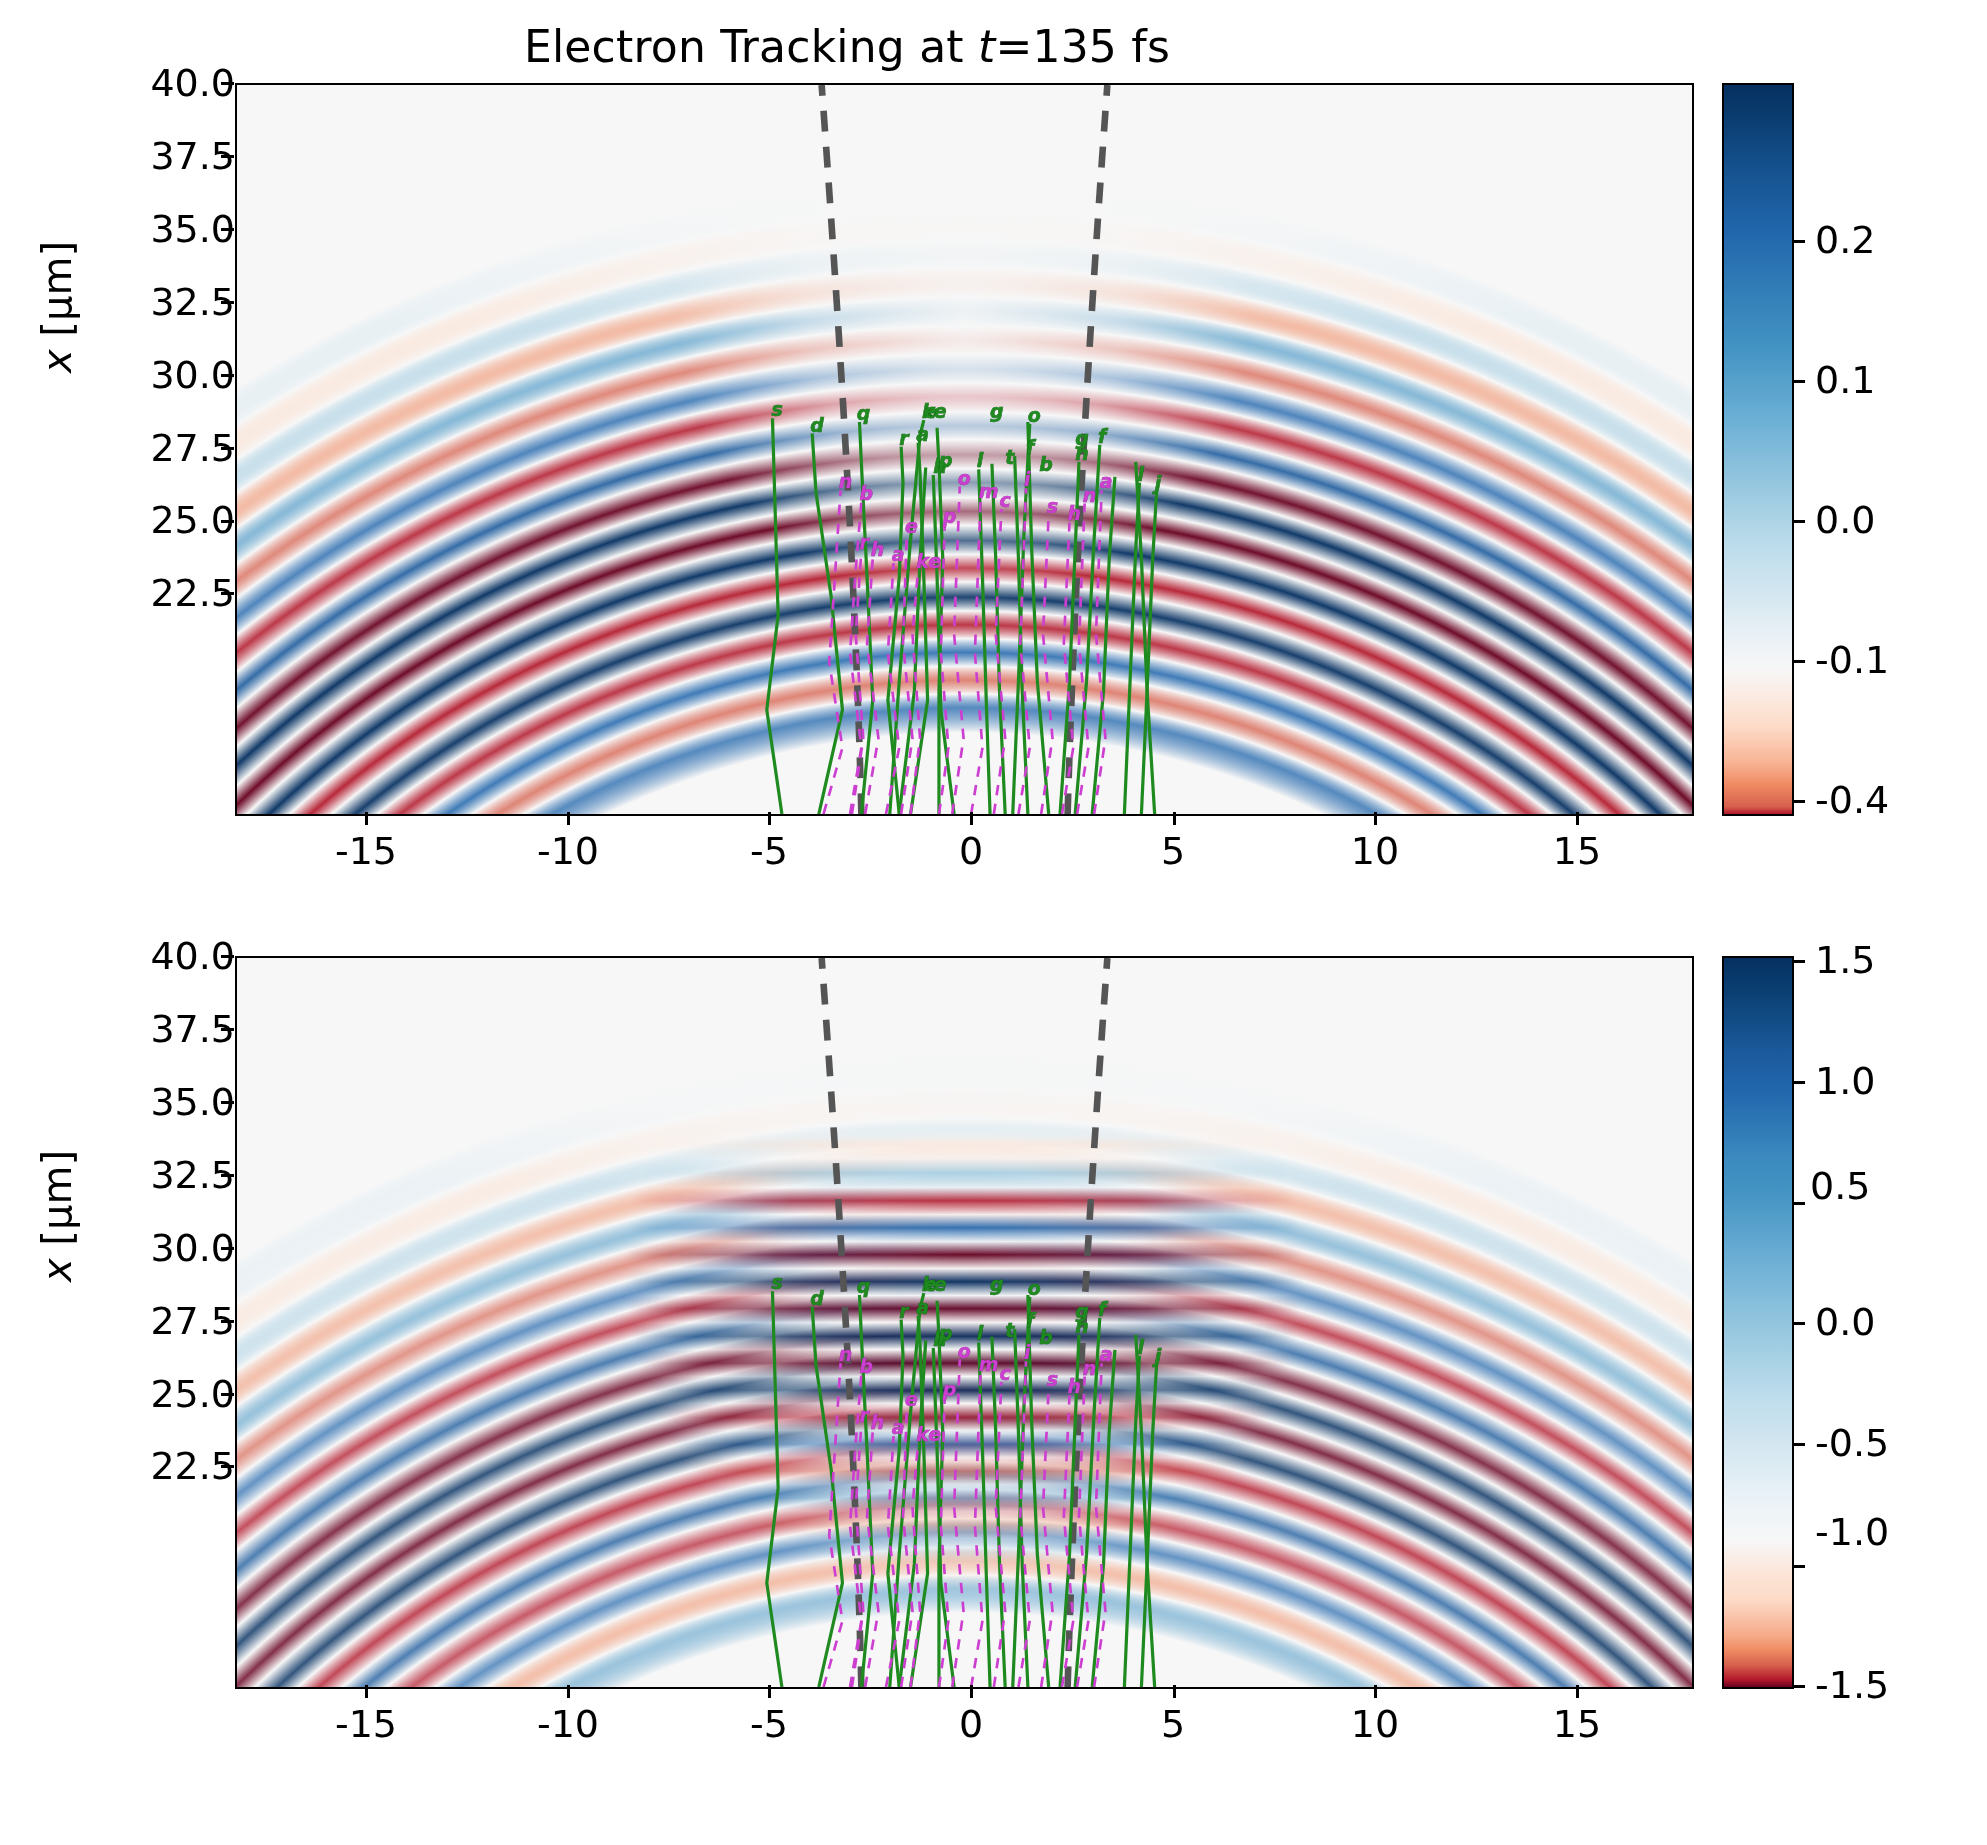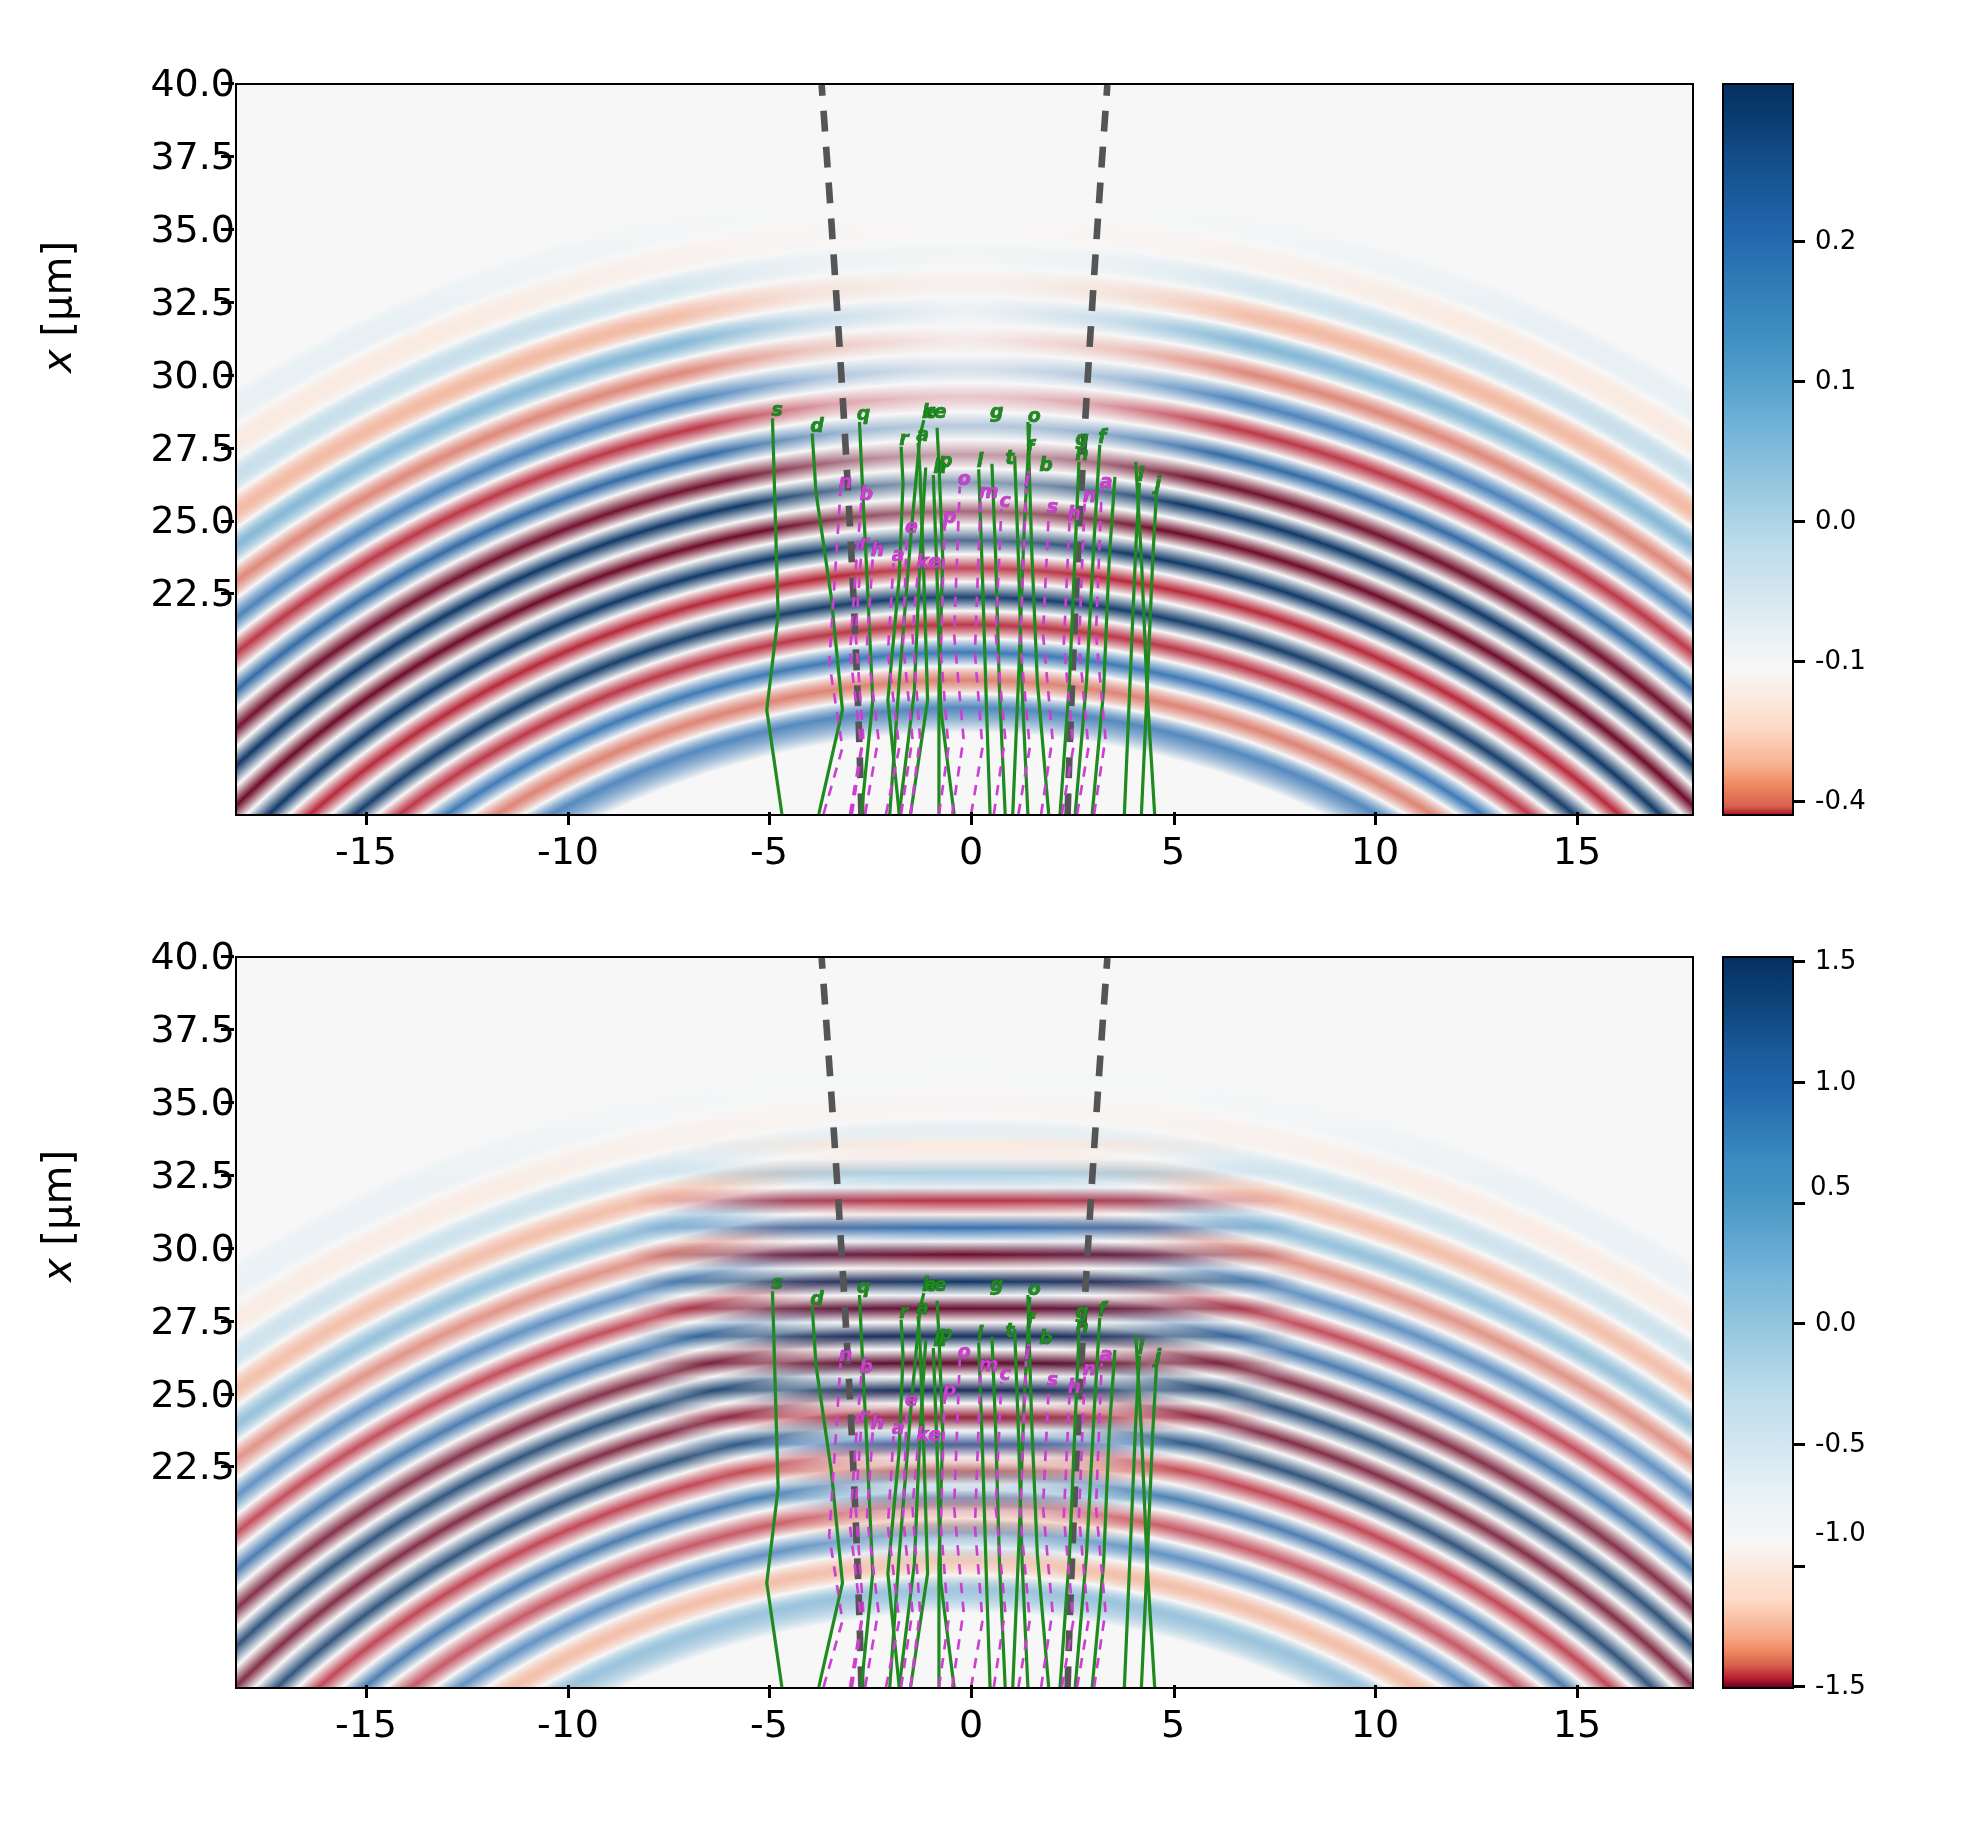--- a/index.html
+++ b/index.html
@@ -36,36 +36,39 @@
   .cbar-top{background:linear-gradient(to bottom,
       #053061 0%, #0a3b6e 4%, #14508c 11%, #2166ac 20%, #3480b9 29%,
       #4393c3 36%, #6cb0d6 46%, #92c5de 54%, #bcdceb 63%, #d1e5f0 69%,
       #e7f0f5 75%, #f7f7f7 80%, #fbeae1 84%, #fddbc7 88%, #f8b394 93%,
       #ef8a62 96%, #d6604d 99%, #b2182b 100%);}
   .cbar-bot{background:linear-gradient(to bottom,
       #053061 0%, #0d4479 6%, #1b5a9c 13%, #2166ac 18%, #3d8cc0 28%,
       #4393c3 32%, #74b3d8 43%, #92c5de 50%, #bdddec 60%, #d1e5f0 66%,
       #eaf2f7 74%, #f7f7f7 80%, #fce3d5 85%, #fddbc7 88%, #f6a988 93%,
       #ef8a62 95%, #d6604d 97%, #b2182b 99%, #67001f 100%);}
-  .cbtick{position:absolute;left:100%;transform:translateY(-50%);font-size:26px;white-space:nowrap;}
+  .cbtick{position:absolute;left:100%;transform:translateY(-50%);font-size:38px;white-space:nowrap;}
   .cbtickmark{position:absolute;left:100%;width:13.2px;height:2.8px;background:#000;}
   .cblabel{position:absolute;font-size:38px;white-space:nowrap;transform-origin:center center;transform:rotate(-90deg);}
 
   
   svg.field{position:absolute;inset:0;width:100%;height:100%;display:block;}
   text.glabel{font-family:"DejaVu Sans",sans-serif;font-style:italic;font-weight:700;
     font-size:20px;fill:#1f8a1f;stroke:#0a5a0a;stroke-width:.6px;paint-order:stroke;}
   text.mlabel{font-family:"DejaVu Sans",sans-serif;font-style:italic;font-weight:700;
     font-size:20px;fill:#cc3fd0;stroke:#8a2a8d;stroke-width:.6px;paint-order:stroke;}
 </style>
 </head>
 <body>
 
 <div class="page">
 
+  <div class="title">
+    <span>Electron Tracking at </span><span class="it">t</span><span>=135</span><span> fs</span>
+  </div>
 
   <div class="panel" style="left:0;top:0;width:1987px;height:833px;">
 
     <div class="ylabel" style="left:-38px;top:284px;width:189px;text-align:center;">
       <span class="it">x</span><span> [μm]</span>
     </div>
 
     <div style="position:absolute;left:0;top:0;width:235px;height:833px;">
       <div class="ytick" style="top:83px;width:208px;">40.0</div>
       <div class="ytick" style="top:156px;width:208px;">37.5</div>

